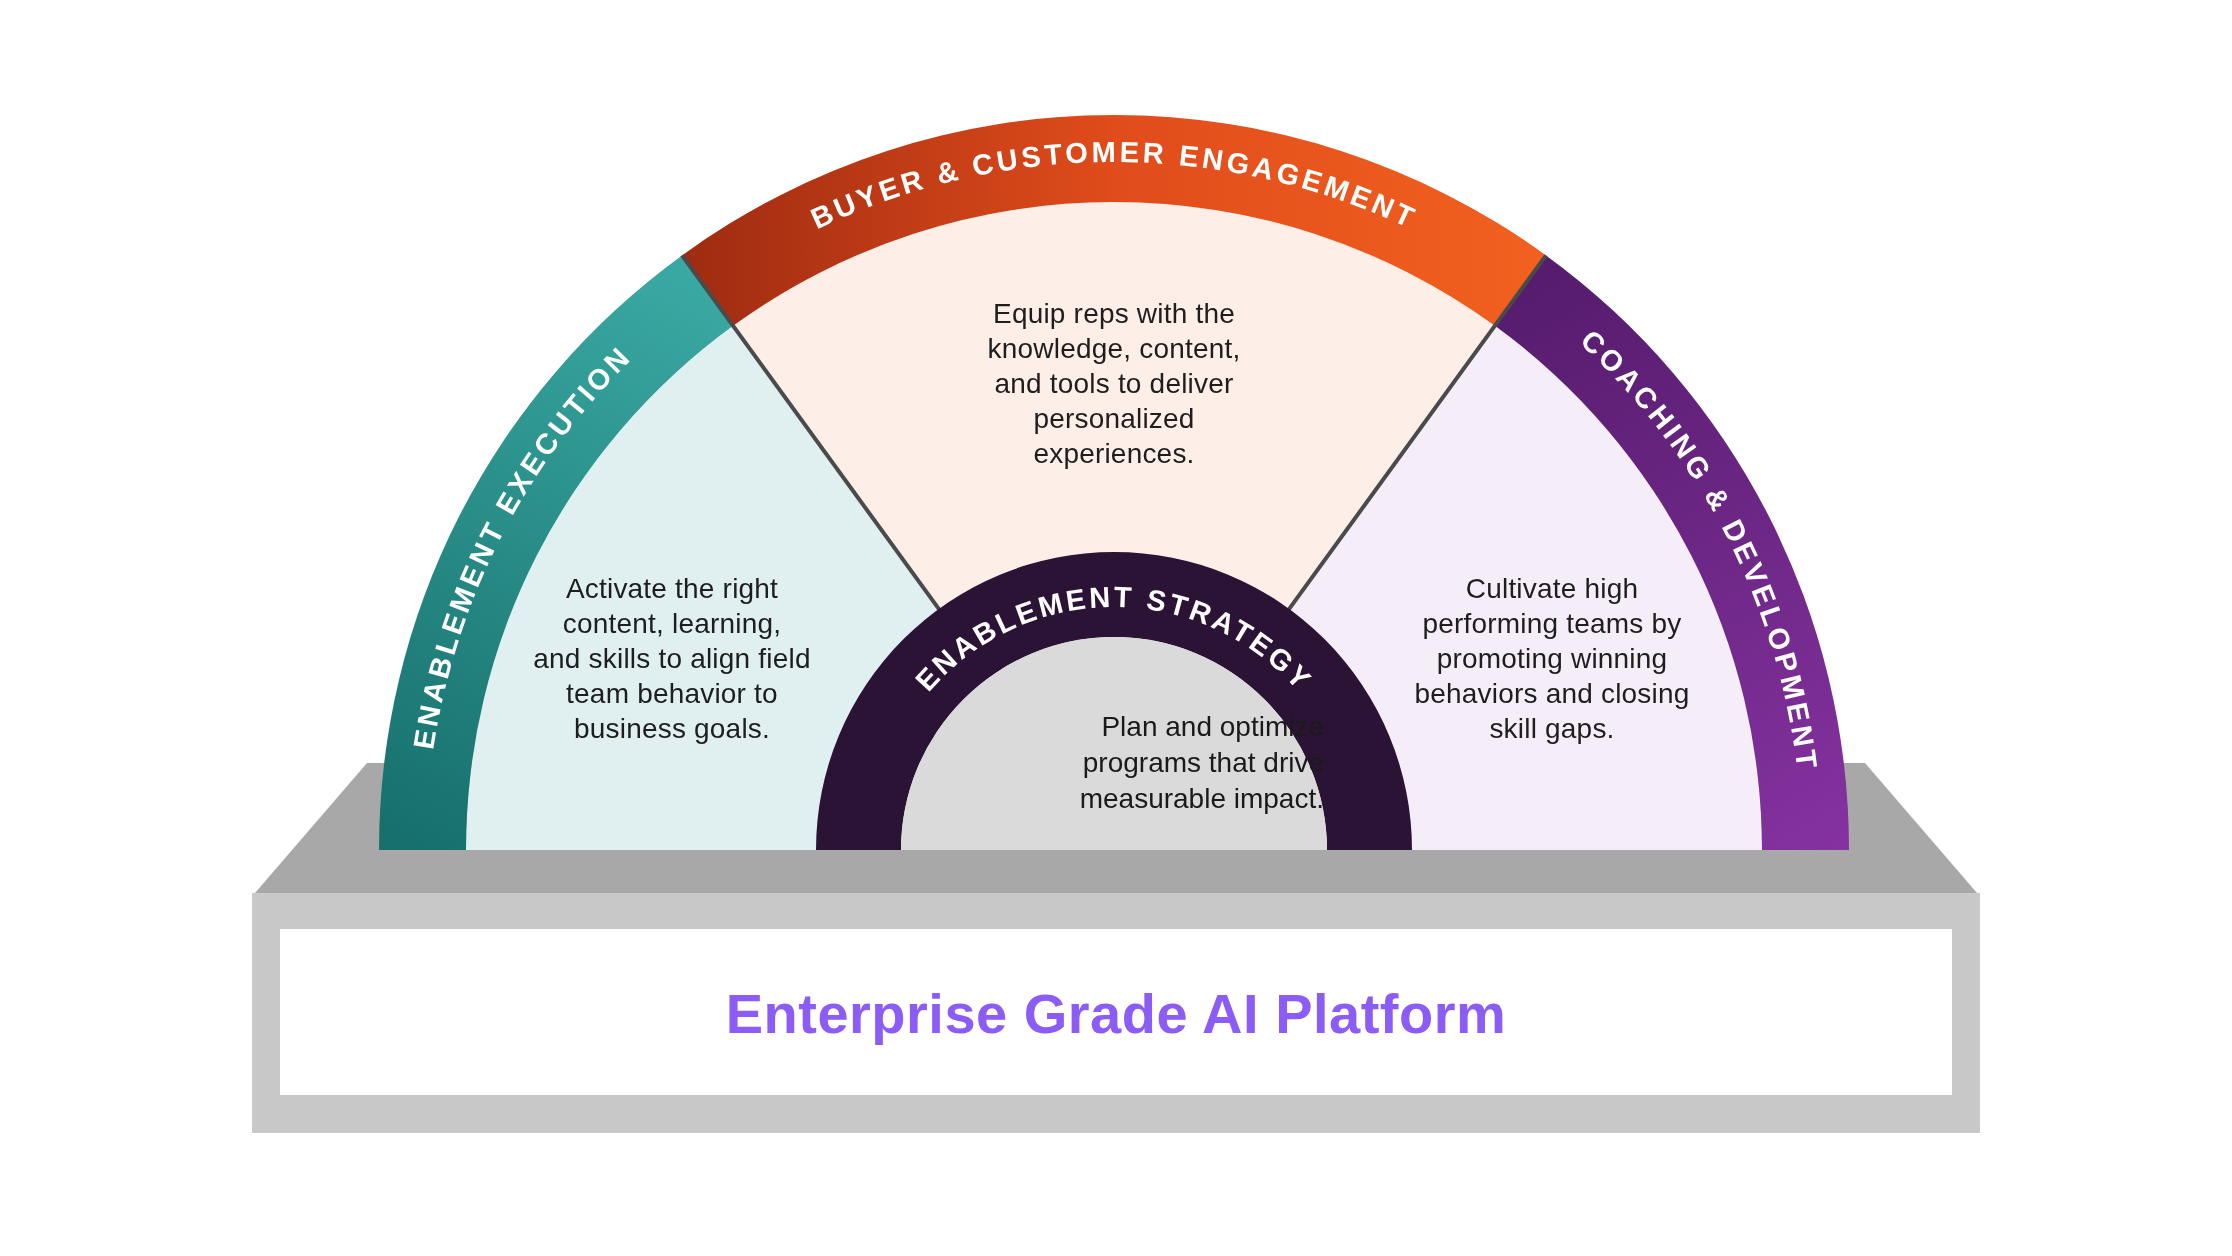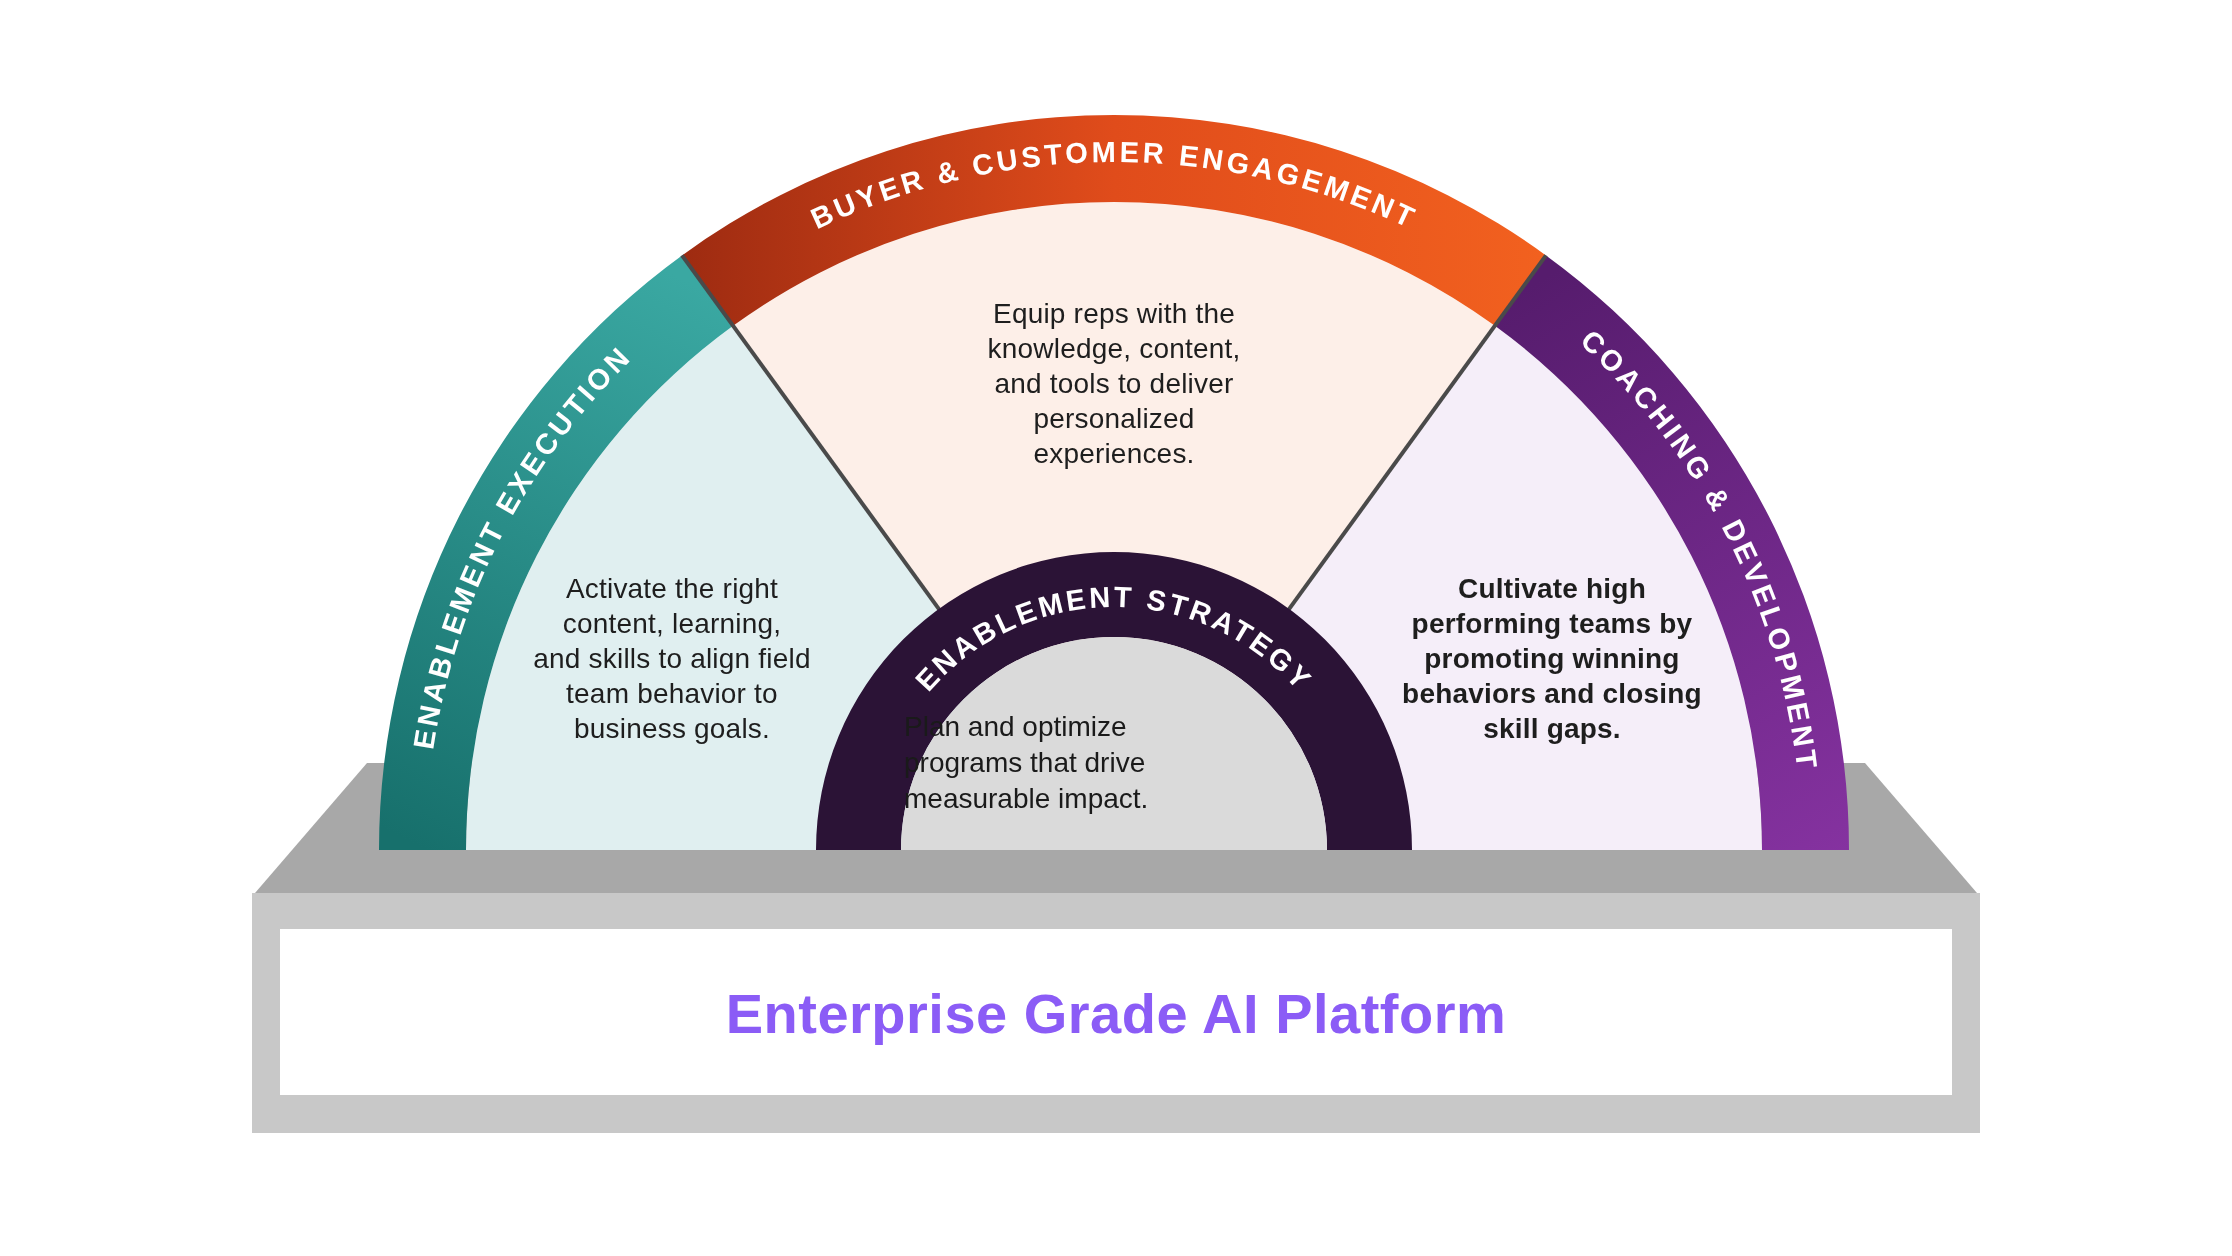--- a/index.html
+++ b/index.html
@@ -41,21 +41,21 @@
     white-space: pre-line;
     font-size: 28px;
     line-height: 35px;
     color: #1e1e1e;
     letter-spacing: 0.2px;
     width: 480px;
   }
   .hub-text {
     position: absolute;
     transform: translate(-50%, -50%);
-    text-align: left;
+    text-align: right;
     white-space: pre-line;
     font-size: 28px;
     line-height: 36px;
     color: #1a1a1a;
     width: 420px;
   }
   .platform-title {
     position: absolute;
     left: 1116px;
     top: 1013px;
@@ -131,21 +131,21 @@
 and skills to align field
 team behavior to
 business goals.</div>
 
   <div class="wedge-text" style="left:1114px; top:383px;">Equip reps with the
 knowledge, content,
 and tools to deliver
 personalized
 experiences.</div>
 
-  <div class="wedge-text" style="left:1552px; top:658px;font-weight:bold;">Cultivate high
+  <div class="wedge-text" style="left:1552px; top:658px;">Cultivate high
 performing teams by
 promoting winning
 behaviors and closing
 skill gaps.</div>
 
   <div class="hub-text" style="left:1114px; top:763px;">Plan and optimize
 programs that drive
 measurable impact.</div>
 
   <div class="platform-title">Enterprise Grade AI Platform</div>

